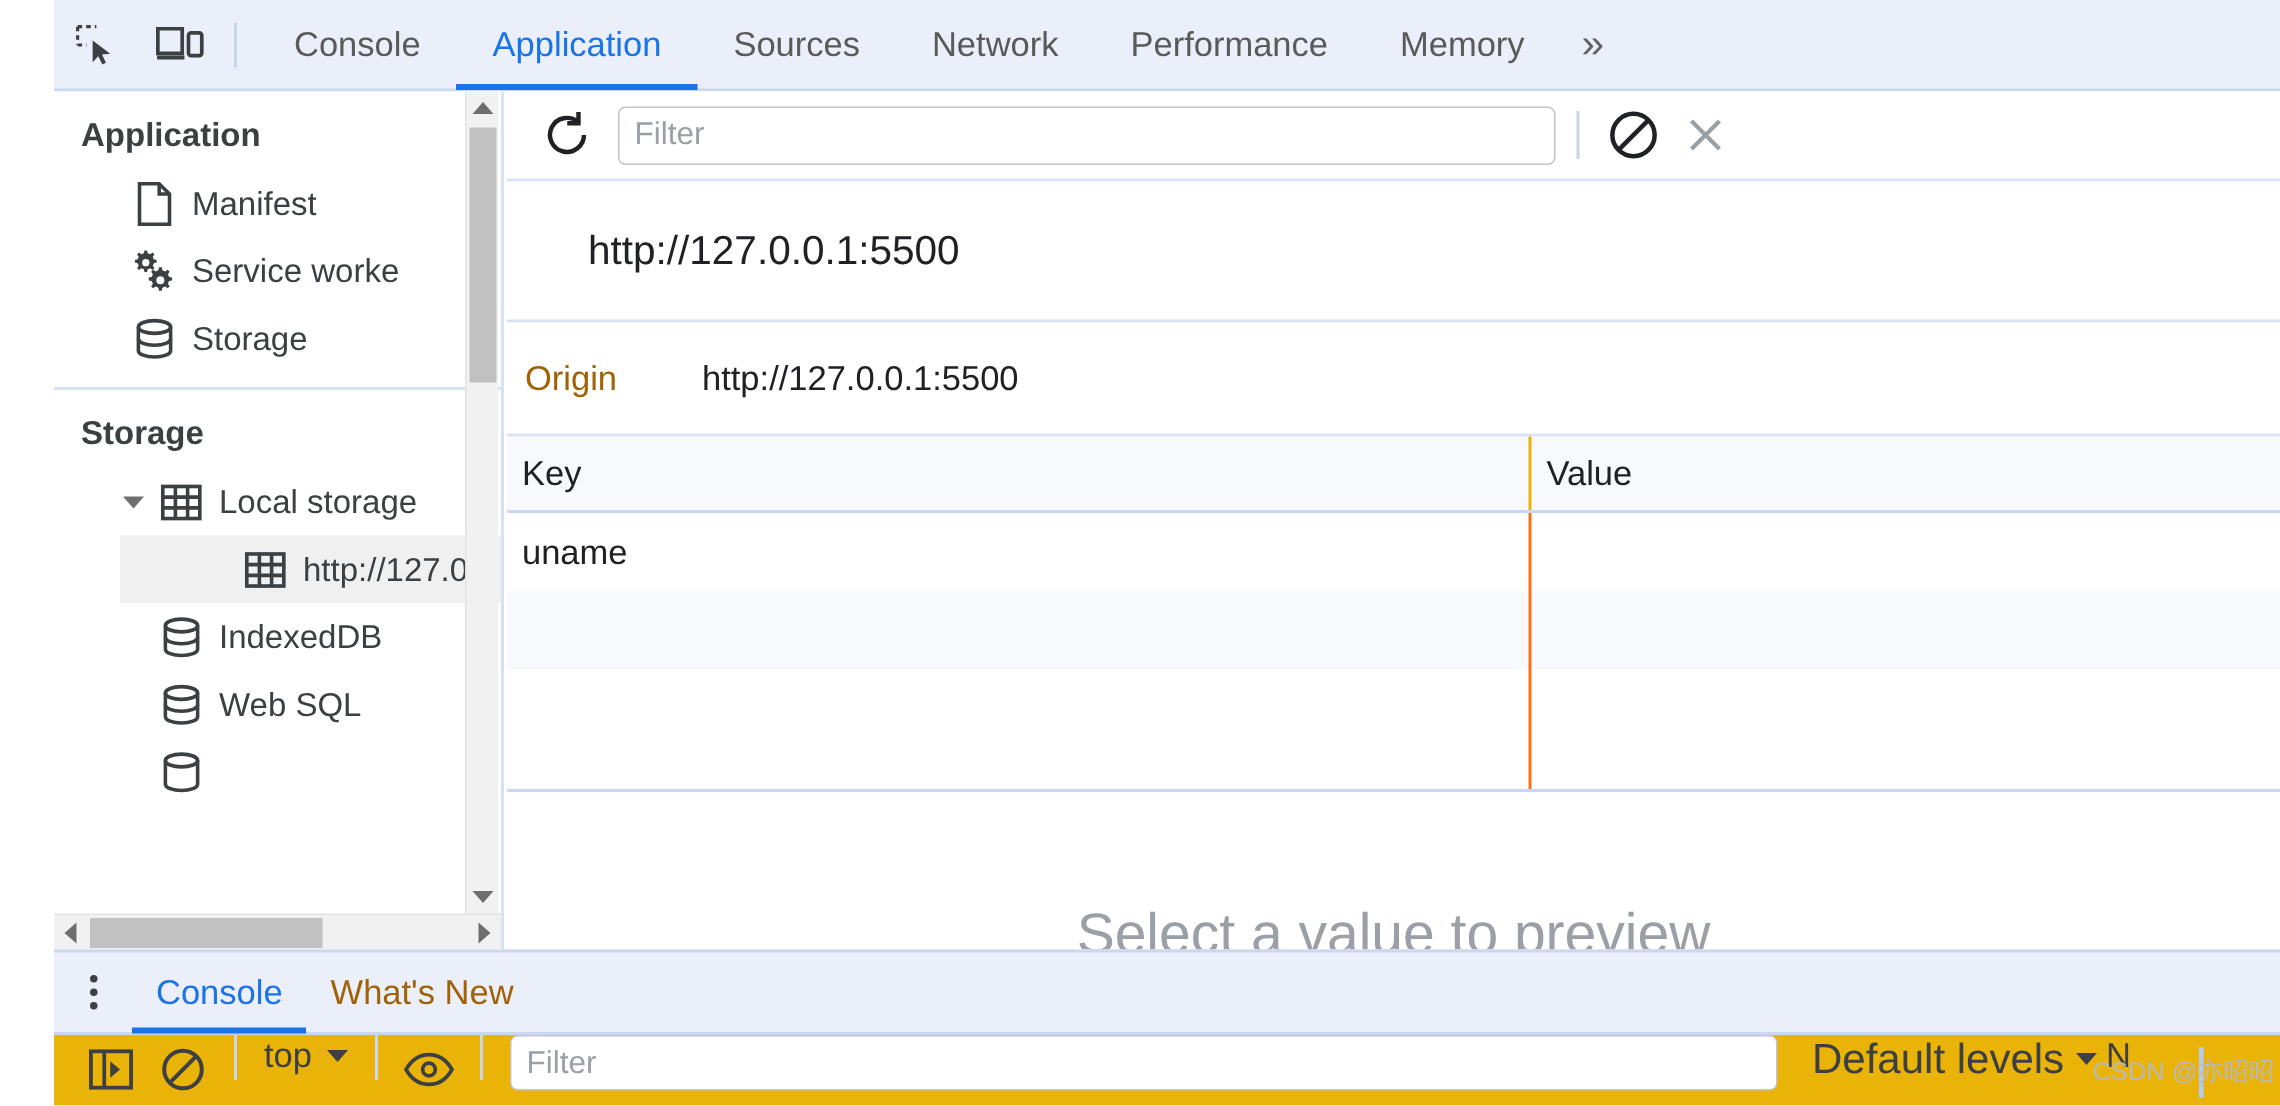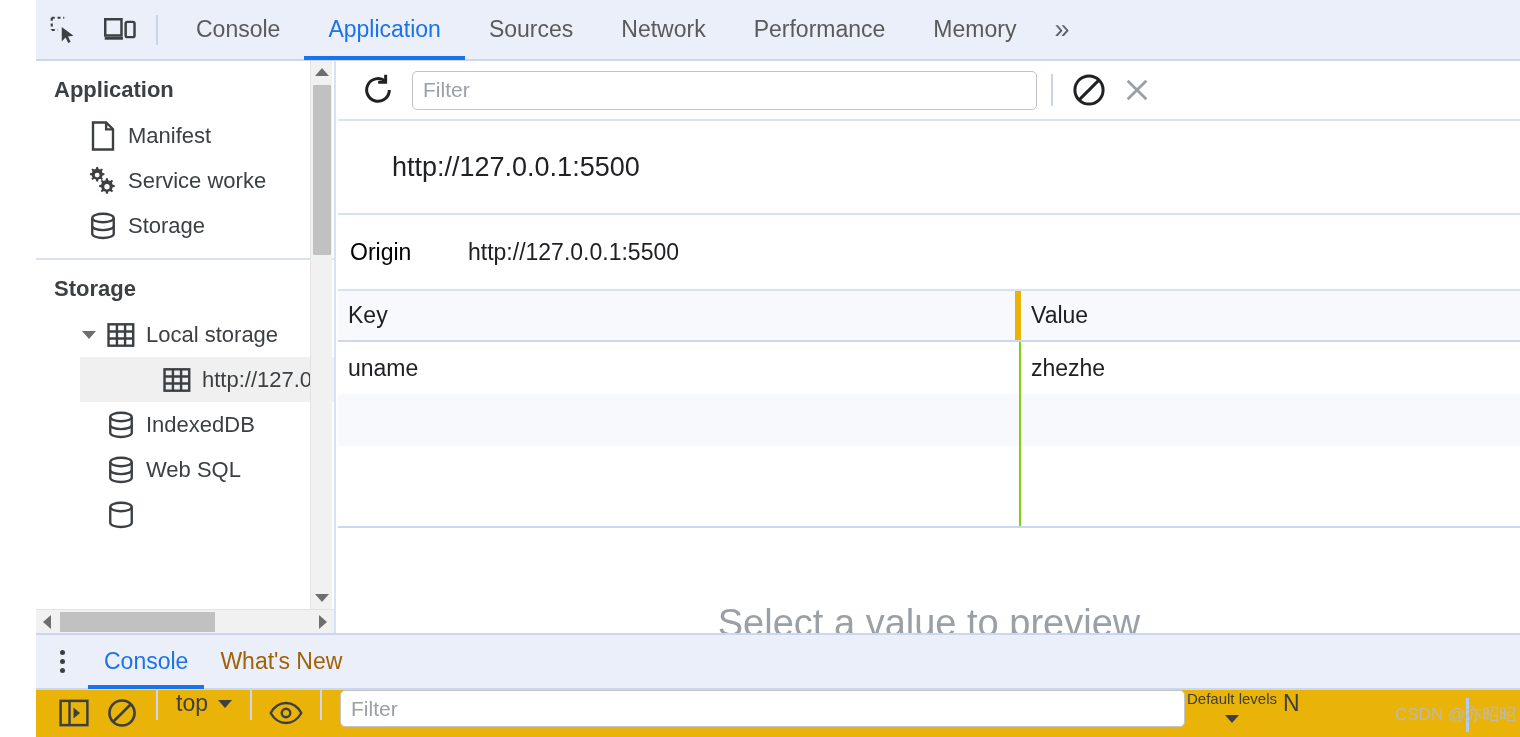--- a/index.html
+++ b/index.html
@@ -181,48 +181,48 @@
     font-size: 27px; color: #202124;
     border-bottom: 2px solid #d8e2f5;
     background: #ffffff;
   }
   .origin-row {
     height: 76px; display: flex; align-items: center;
     padding-left: 12px;
     border-bottom: 2px solid #d8e2f5;
     background: #ffffff;
   }
-  .origin-label { font-size: 23px; color: #000000; width: 118px; }
+  .origin-label { font-size: 23px; color: #a16207; width: 118px; }
   .origin-value { font-size: 23px; color: #202124; }
 
   
   .dt {
     width: 1182px;
     border-bottom: 2px solid #c9d7f0;
   }
   .dt-head {
     display: flex; height: 51px;
     background: #f7f9fd;
     border-bottom: 2px solid #c9d7f0;
   }
   .dt-th {
     font-size: 23px; color: #202124;
     display: flex; align-items: center; padding-left: 10px;
   }
-  .dt-th.key { width: 683px; border-right: 6px solid #eab308; }
+  .dt-th.key { width: 683px; border-right: 2px solid #eab308; }
   .dt-th.val { flex: 1; }
   .dt-row { display: flex; height: 52px; }
   .dt-row.odd { background: #ffffff; }
   .dt-row.even { background: #f7f9fd; }
   .dt-row.tall { height: 80px; }
   .dt-td {
     font-size: 23px; color: #202124;
     display: flex; align-items: center; padding-left: 10px;
   }
-  .dt-td.key { width: 683px; border-right: 2px solid #84cc16; }
+  .dt-td.key { width: 683px; border-right: 2px solid #f97316; }
   .dt-td.val { flex: 1; }
 
   
   .preview-area {
     position: absolute; left: 302px; top: 513px;
     width: 1182px; height: 59px;
     overflow: hidden;
     background: #ffffff;
   }
   .preview-text {
@@ -274,22 +274,22 @@
   }
   .ct-filter {
     flex: 0 0 845px; height: 37px;
     border: 1px solid #c4c4c4; border-radius: 5px;
     margin-left: 8px; padding: 0 10px;
     font-size: 21px; background: #ffffff; outline: none;
     font-family: "Liberation Sans", sans-serif;
   }
   .ct-filter::placeholder { color: #9aa0a6; }
   .ct-levels {
-    font-size: 15px; color: #3c4043; margin-left: 2px;
-    display: flex; align-items: center; gap: 8px; cursor: pointer; white-space: nowrap; flex-direction: column;
+    font-size: 28px; color: #3c4043; margin-left: 23px;
+    display: flex; align-items: center; gap: 8px; cursor: pointer; white-space: nowrap;
   }
   .ct-issues {
     font-size: 23px; color: #3c4043; margin-left: 6px; white-space: nowrap;
     overflow: hidden; max-width: 18px;
   }
 
   
   .watermark {
     position: absolute; left: 1395px; top: 703px;
     font-size: 17px; color: #b9b9b9;
@@ -510,21 +510,20 @@
           <div class="origin-value">http://127.0.0.1:5500</div>
         </div>
 
         <div class="dt">
           <div class="dt-head">
             <div class="dt-th key">Key</div>
             <div class="dt-th val">Value</div>
           </div>
           <div class="dt-row odd">
             <div class="dt-td key">uname</div>
-            <div class="dt-td val">zhezhe</div>
           </div>
           <div class="dt-row even">
             <div class="dt-td key"></div>
             <div class="dt-td val"></div>
           </div>
           <div class="dt-row odd tall">
             <div class="dt-td key"></div>
             <div class="dt-td val"></div>
           </div>
         </div>

